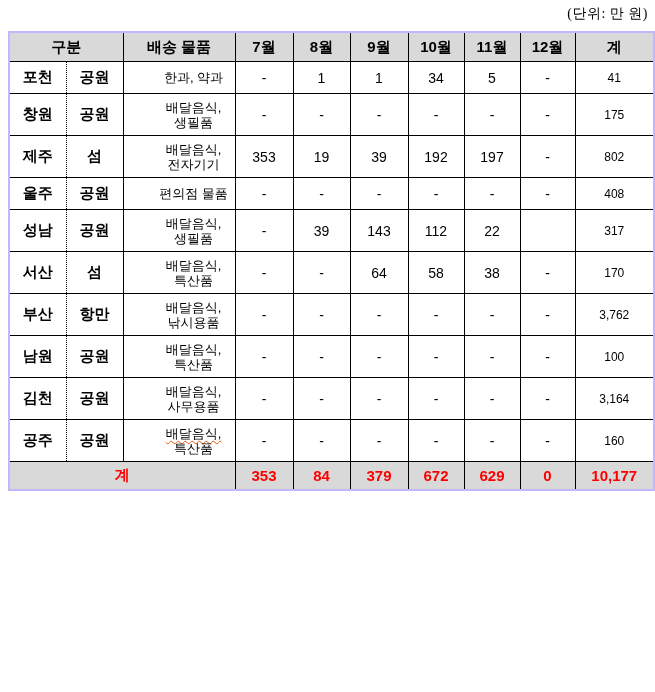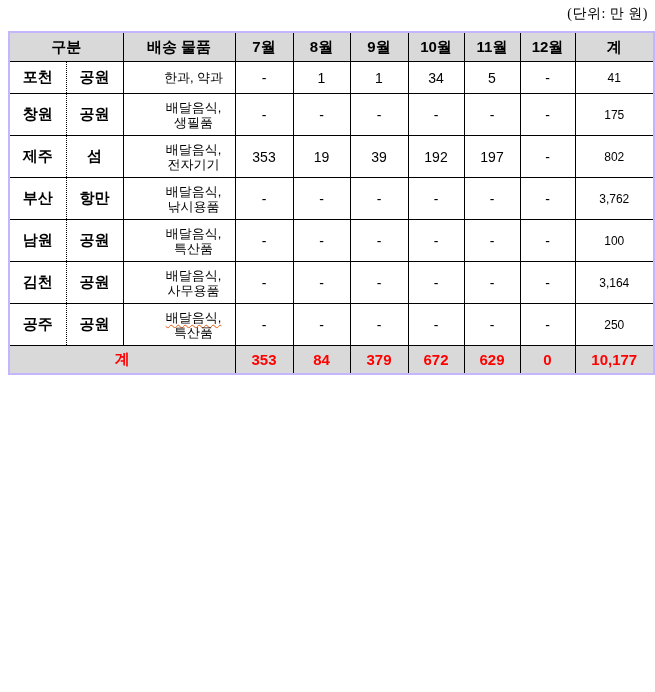--- a/index.html
+++ b/index.html
@@ -97,20 +97,65 @@
             <span class="line">전자기기</span>
           </td>
         <td class="val">353</td>
         <td class="val">19</td>
         <td class="val">39</td>
         <td class="val">192</td>
         <td class="val">197</td>
         <td class="val">-</td>
         <td class="rowtotal">802</td>
       </tr>
+      <tr class="h1">
+        <td class="region">울주</td>
+        <td class="rtype">공원</td>
+        <td class="items">
+            <span class="line">편의점 물품</span>
+            <span class="line"></span>
+          </td>
+        <td class="val">-</td>
+        <td class="val">-</td>
+        <td class="val">-</td>
+        <td class="val">-</td>
+        <td class="val">-</td>
+        <td class="val">-</td>
+        <td class="rowtotal">408</td>
+      </tr>
+      <tr class="h2">
+        <td class="region">성남</td>
+        <td class="rtype">공원</td>
+        <td class="items">
+            <span class="line">배달음식,</span>
+            <span class="line">생필품</span>
+          </td>
+        <td class="val">-</td>
+        <td class="val">39</td>
+        <td class="val">143</td>
+        <td class="val">112</td>
+        <td class="val">22</td>
+        <td class="val"></td>
+        <td class="rowtotal">317</td>
+      </tr>
+      <tr class="h2">
+        <td class="region">서산</td>
+        <td class="rtype">섬</td>
+        <td class="items">
+            <span class="line">배달음식,</span>
+            <span class="line">특산품</span>
+          </td>
+        <td class="val">-</td>
+        <td class="val">-</td>
+        <td class="val">64</td>
+        <td class="val">58</td>
+        <td class="val">38</td>
+        <td class="val">-</td>
+        <td class="rowtotal">170</td>
+      </tr>
       <tr class="h2">
         <td class="region">부산</td>
         <td class="rtype">항만</td>
         <td class="items">
             <span class="line">배달음식,</span>
             <span class="line">낚시용품</span>
           </td>
         <td class="val">-</td>
         <td class="val">-</td>
         <td class="val">-</td>
@@ -155,21 +200,21 @@
         <td class="items">
             <span class="line sq">배달음식,</span>
             <span class="line">특산품</span>
           </td>
         <td class="val">-</td>
         <td class="val">-</td>
         <td class="val">-</td>
         <td class="val">-</td>
         <td class="val">-</td>
         <td class="val">-</td>
-        <td class="rowtotal">250</td>
+        <td class="rowtotal">160</td>
       </tr>
       <tr class="total-row">
         <td colspan="3" class="red">계</td>
         <td class="red">353</td>
         <td class="red">84</td>
         <td class="red">379</td>
         <td class="red">672</td>
         <td class="red">629</td>
         <td class="red">0</td>
         <td class="red">10,177</td>

